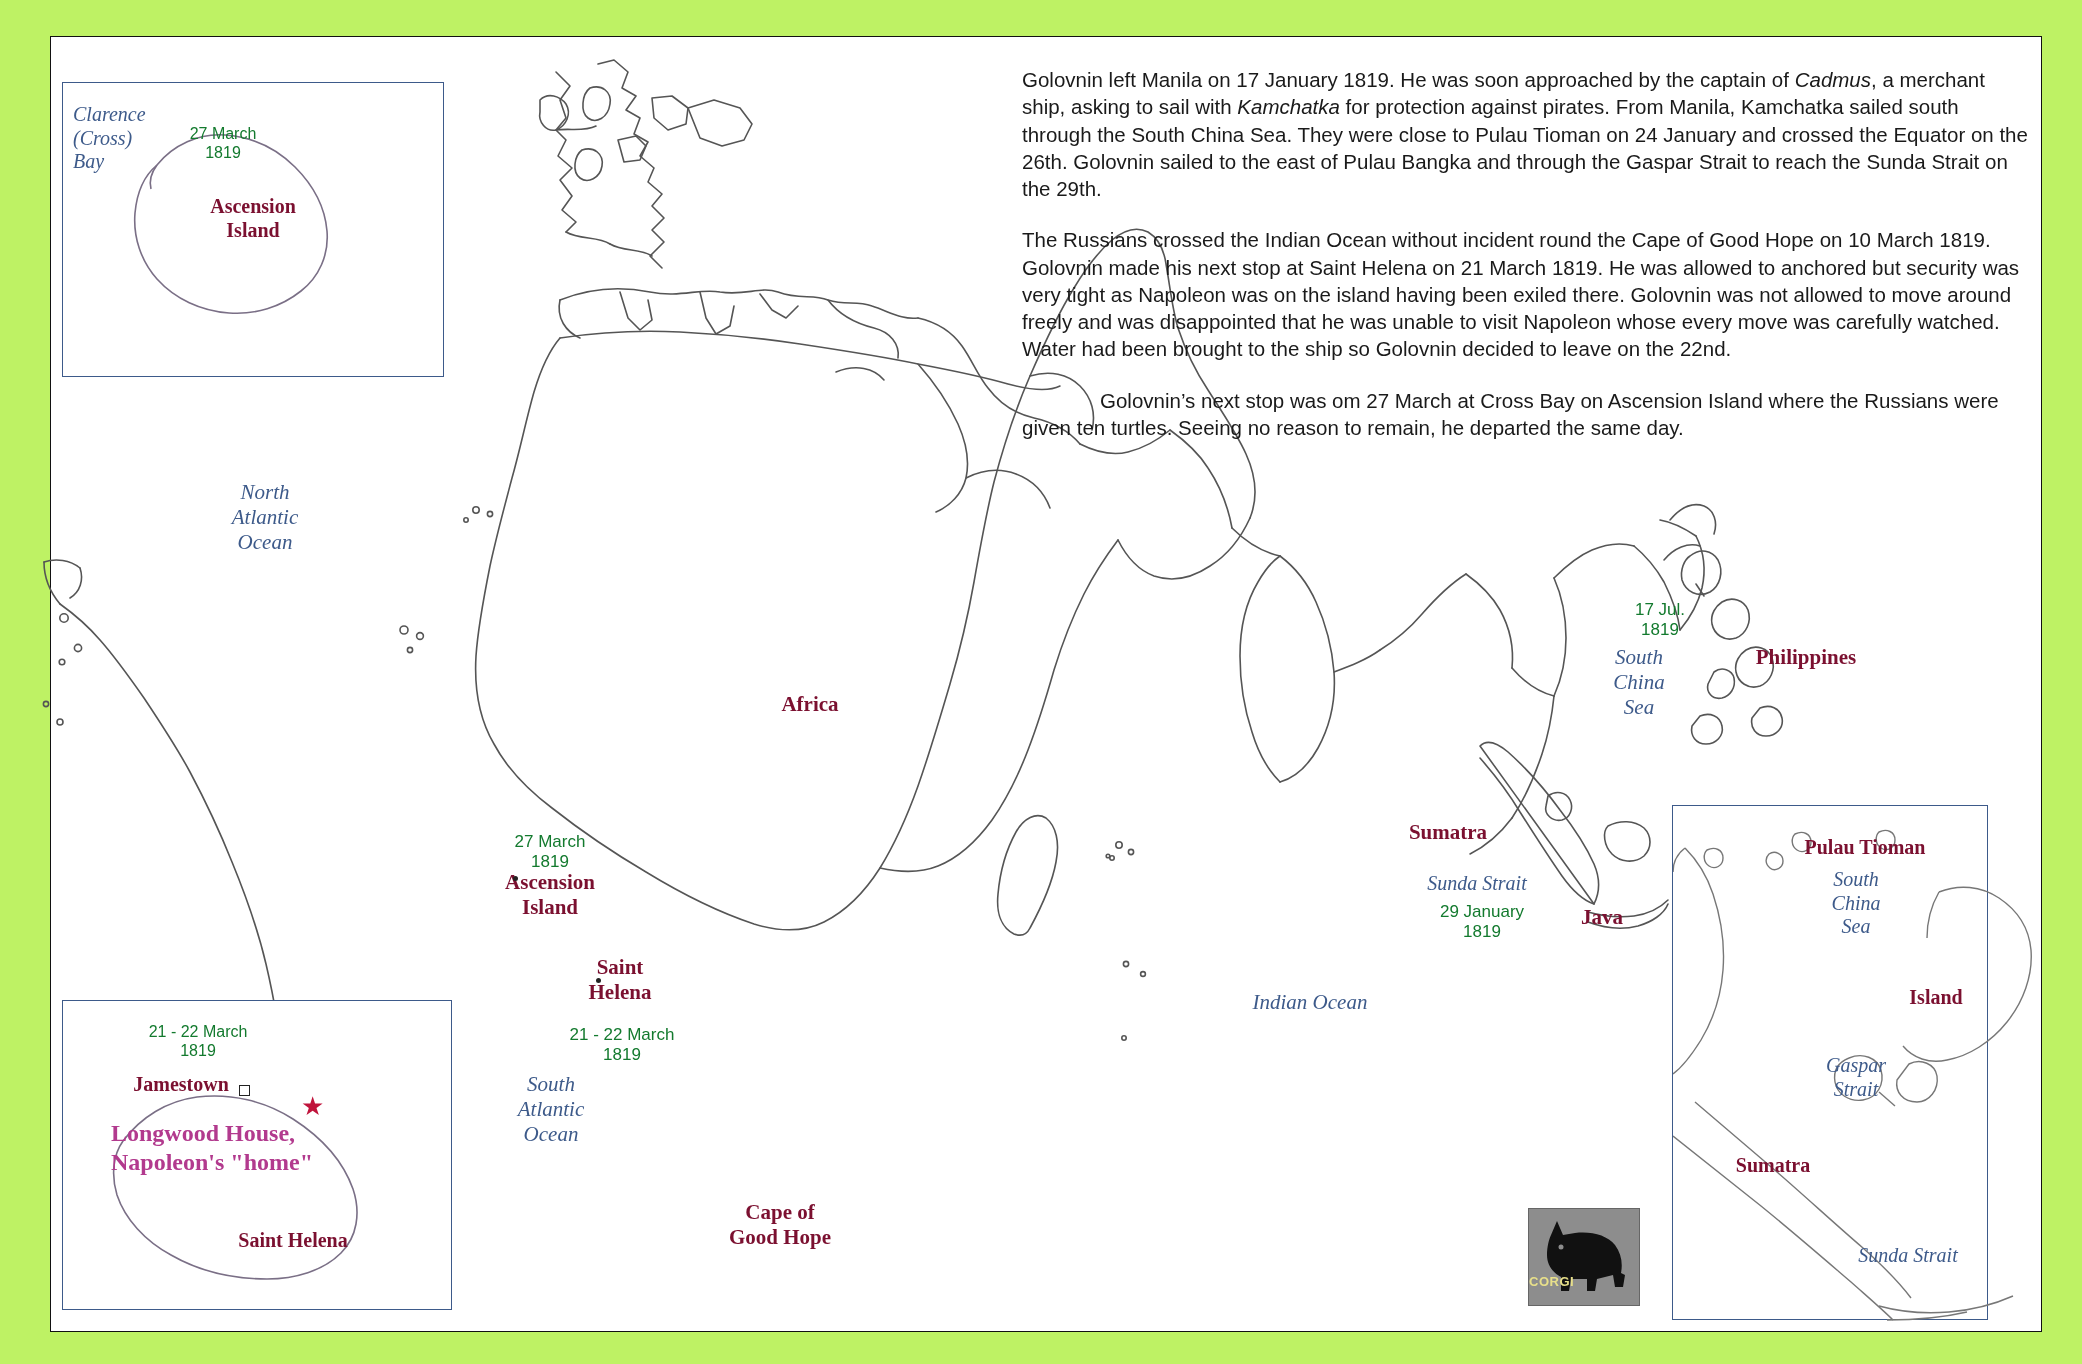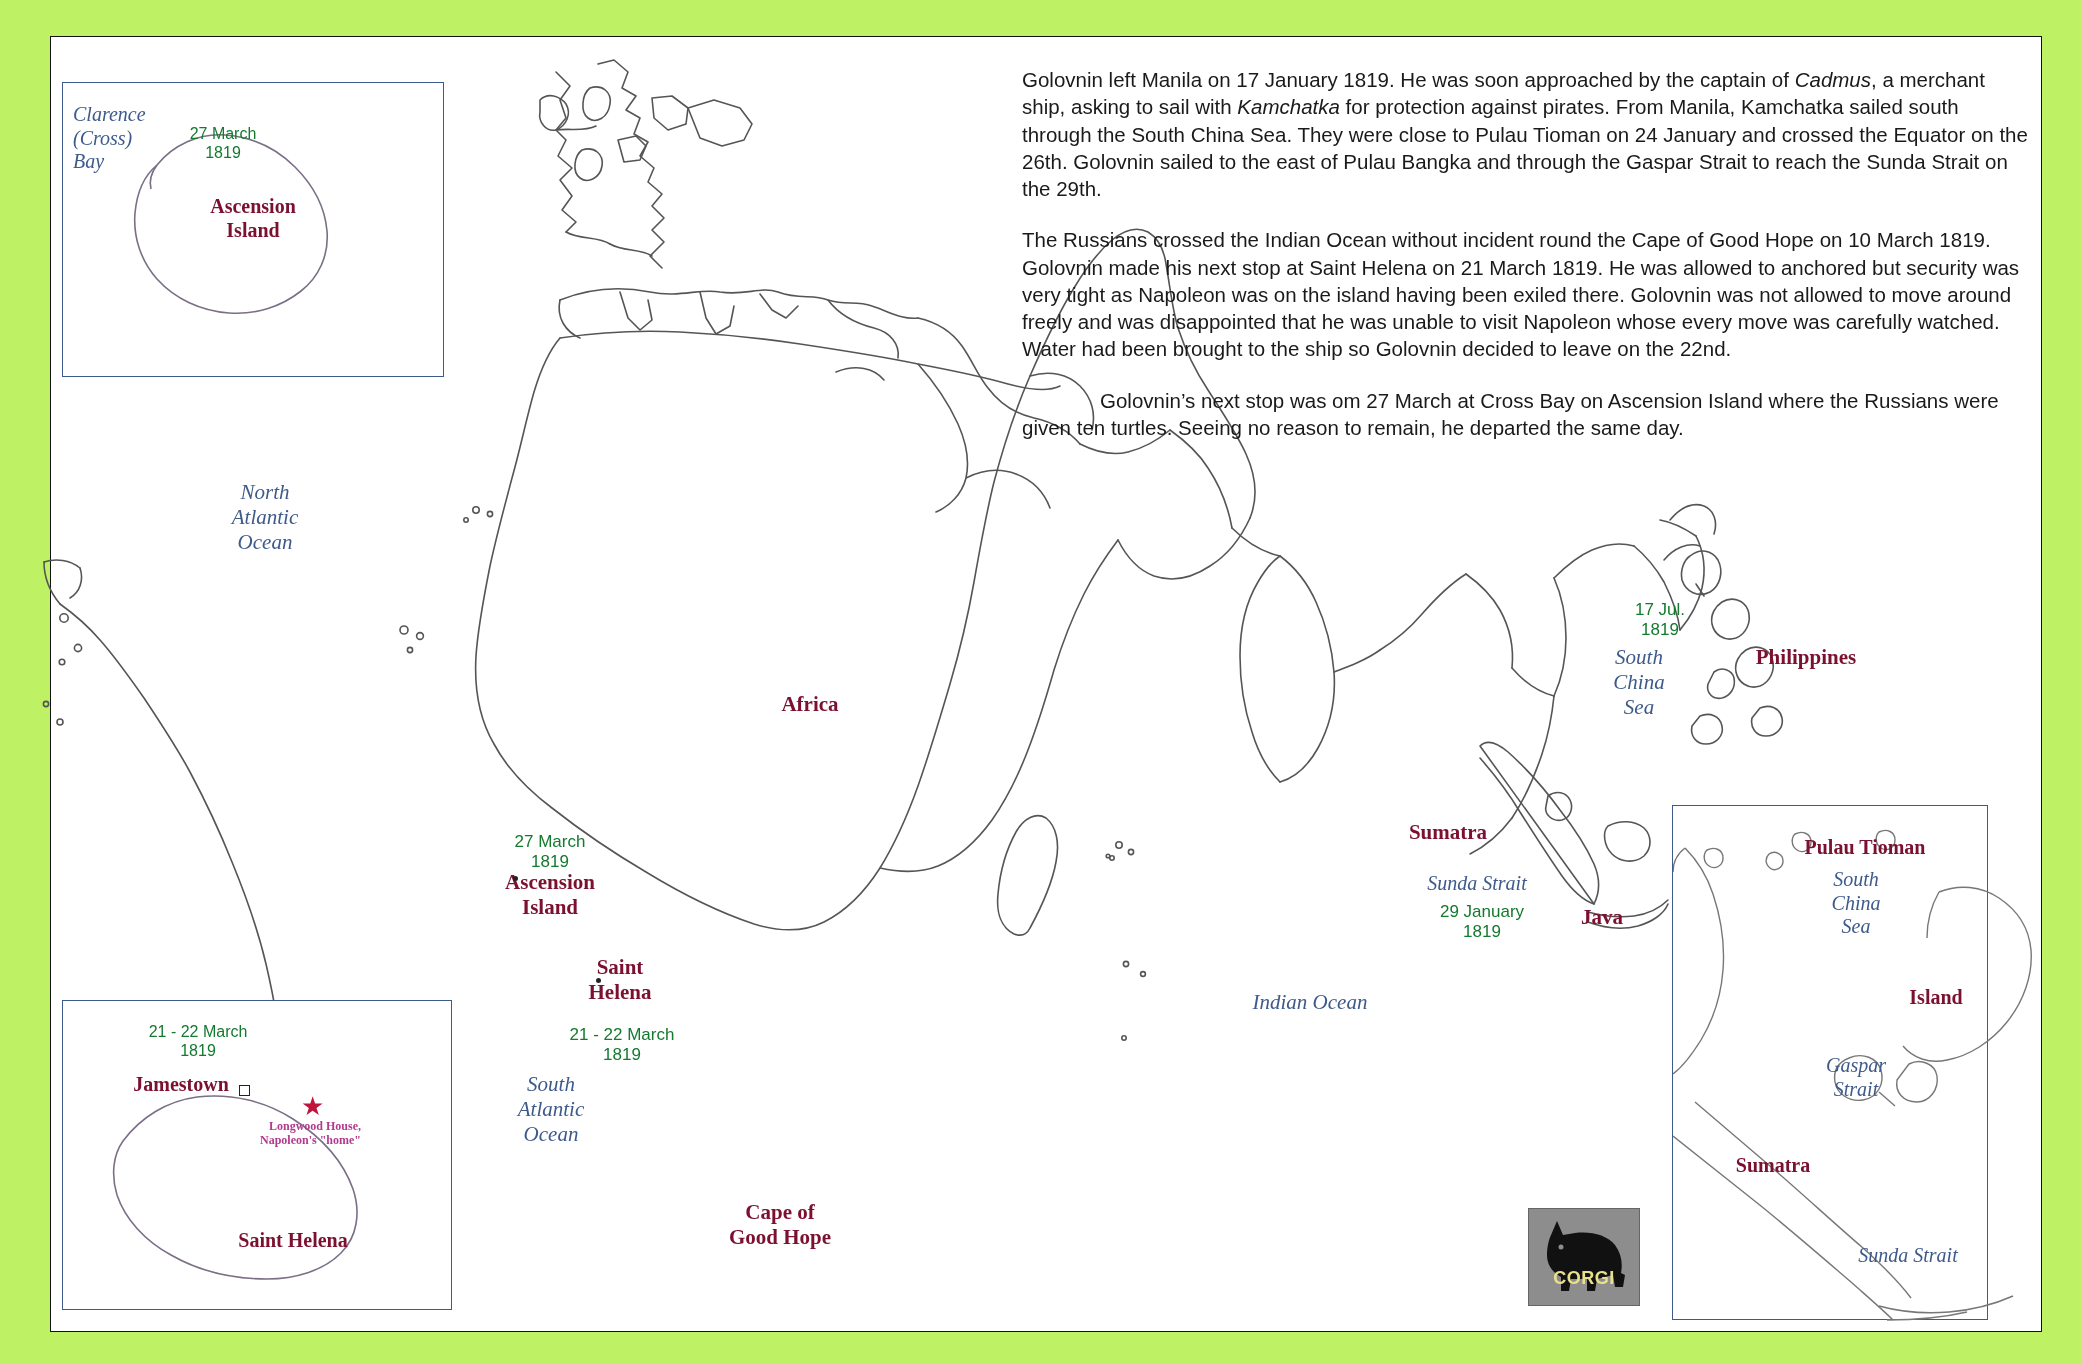--- a/index.html
+++ b/index.html
@@ -112,23 +112,23 @@
   }
   .logo .dog {
     position: absolute;
     left: 6px; top: 8px;
     width: 100px; height: 82px;
   }
   .logo-text {
     position: absolute;
     left: 0; right: 0;
     bottom: 16px;
-    text-align: center;
+    text-align: left;
     font-family: "Liberation Sans", sans-serif;
-    font-size: 18px;
+    font-size: 13px;
     font-weight: bold;
     color: #e8e08a;
     letter-spacing: 0.5px;
   }
   .dot {
     position: absolute;
     width: 5px; height: 5px;
     background: #222;
     border-radius: 50%;
   }
@@ -141,22 +141,22 @@
   .sq {
     position: absolute;
     width: 9px; height: 9px;
     border: 1px solid #222;
     background: #fff;
   }
   .pink {
     font-family: "Liberation Serif", serif;
     font-weight: bold;
     color: #b23a8e;
-    font-size: 12px;
-    text-align: right;
+    font-size: 24px;
+    text-align: left;
     line-height: 1.2;
   }
 </style>
 </head>
 <body>
 
 <div id="stage">
 
   <div class="frame"></div>
 

